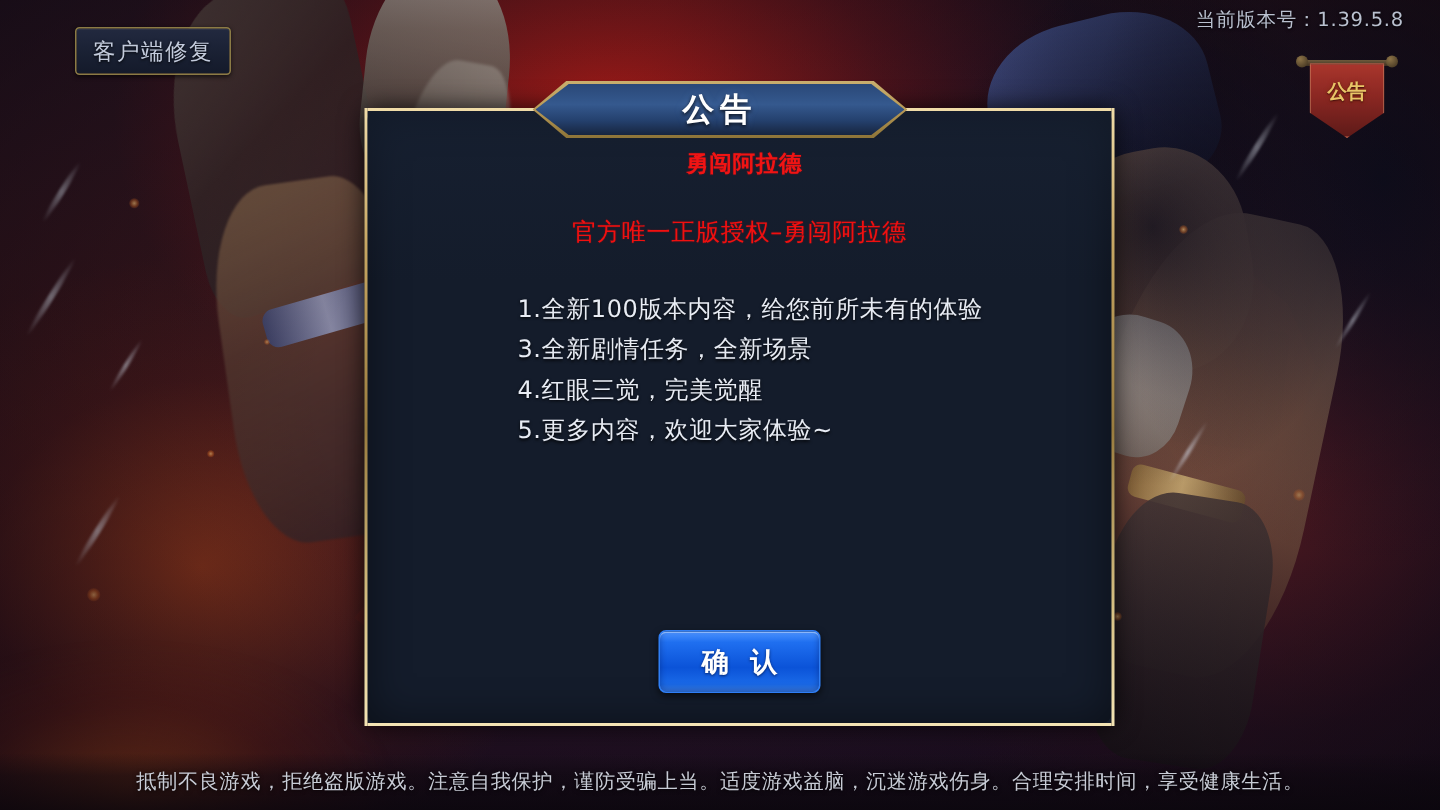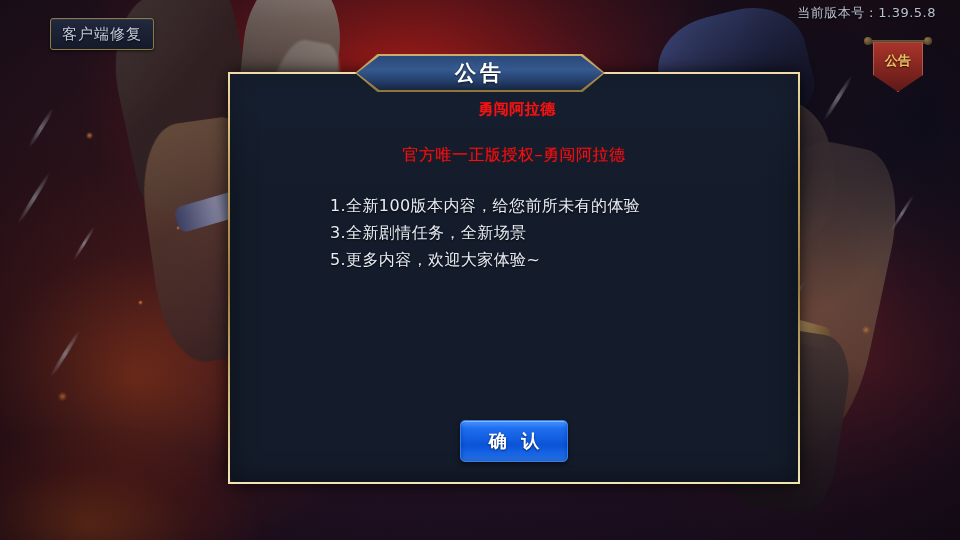--- a/index.html
+++ b/index.html
@@ -233,22 +233,22 @@
     font-size: 13px;
     font-weight: bold;
     color: #e8c567;
     text-shadow: 0 1px 1px rgba(60,10,10,0.95), 0 0 3px rgba(120,40,10,0.8);
     letter-spacing: 0px;
   }
 
   
   .dialog {
     position: absolute;
-    left: 228px; top: 72px;
-    width: 572px; height: 412px;
+    left: 243px; top: 72px;
+    width: 500px; height: 412px;
     background: #141c2b;
     border: 2px solid;
     border-image: linear-gradient(180deg, #f0dca8 0%, #c7a662 22%, #9a7c3e 52%, #d9c285 82%, #f4e4b4 100%) 1;
     border-radius: 8px;
     box-sizing: border-box;
     box-shadow: 0 0 16px rgba(0,0,0,0.75), inset 0 0 28px rgba(0,0,0,0.45);
   }
   .dialog-inner-shade {
     position: absolute;
     inset: 0;
@@ -419,29 +419,31 @@
 
   <div class="dialog">
     <div class="dialog-inner-shade"></div>
 
     <div class="content">
       <div class="headline-1">勇闯阿拉德</div>
       <div class="headline-2">官方唯一正版授权–勇闯阿拉德</div>
       <ul class="list">
         <li>1.全新100版本内容，给您前所未有的体验</li>
         <li>3.全新剧情任务，全新场景</li>
+        <li>4.红眼三觉，完美觉醒</li>
         <li>5.更多内容，欢迎大家体验~</li>
       </ul>
     </div>
 
     <div class="confirm-btn">
       <span>确 认</span>
     </div>
   </div>
 
   <div class="title-banner">
     <div class="title-banner-bg"></div>
     <div class="title-banner-fill"></div>
     <div class="title-text">公告</div>
   </div>
 
+  <div class="bottom-warning">抵制不良游戏，拒绝盗版游戏。注意自我保护，谨防受骗上当。适度游戏益脑，沉迷游戏伤身。合理安排时间，享受健康生活。</div>
 
 </div>
 
 </body></html>

